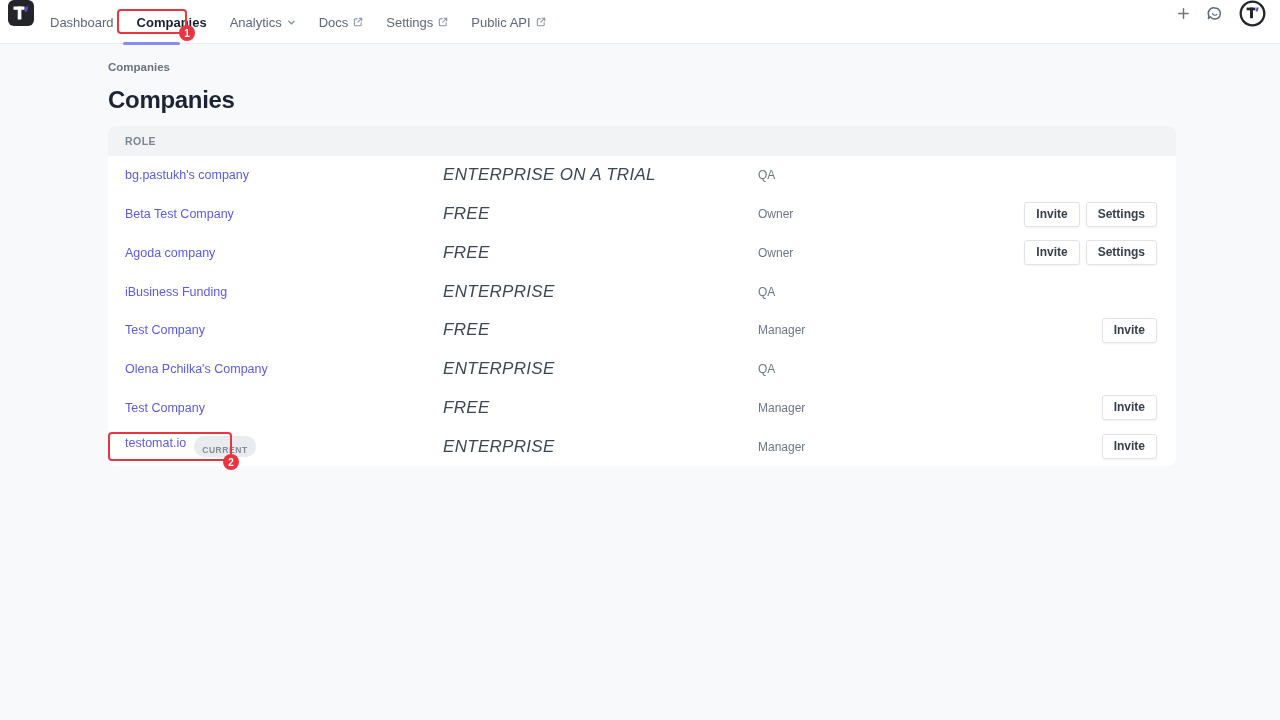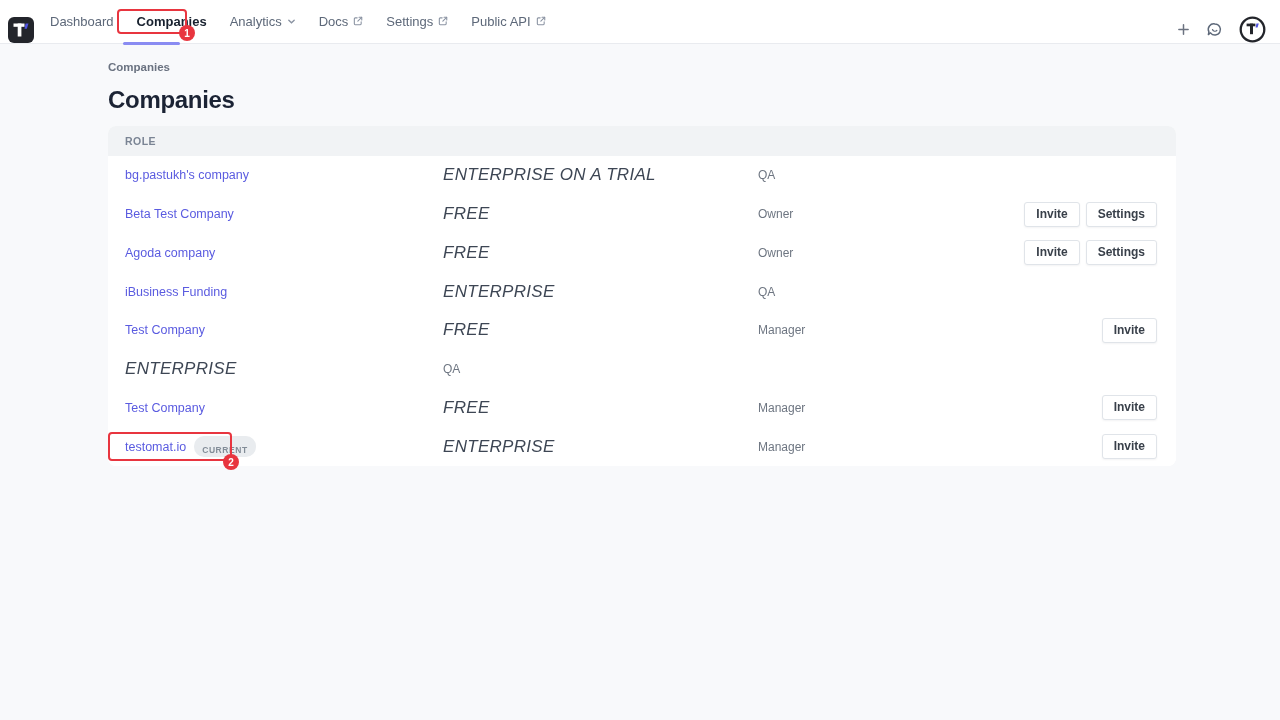--- a/index.html
+++ b/index.html
@@ -11,22 +11,22 @@
     overflow: hidden;
     color: #1f2937;
   }
 
   
   .topnav {
     height: 44px;
     background: #ffffff;
     border-bottom: 1px solid #e9ebef;
     display: flex;
-    align-items: flex-end;
-    padding: 12px 10px 0 8px;
+    align-items: flex-start;
+    padding: 0 10px 0 8px;
     position: relative;
     z-index: 2;
   }
   .logo { width: 26px; height: 26px; margin: 0 16px 0 0; flex: 0 0 auto; cursor: pointer; }
   .nav-item {
     display: inline-flex;
     align-items: center;
     gap: 5px;
     margin-right: 23px;
     font-size: 13px;
@@ -87,21 +87,21 @@
     color: #7a8494;
   }
   .trow {
     height: 38.75px;
     display: grid;
     grid-template-columns: 318px 315px 1fr auto;
     align-items: center;
     padding: 0 19px 0 17px;
     background: #ffffff;
   }
-  .name-cell { display: flex; align-items: center; }
+  .name-cell { display: flex; }
   .company-link {
     color: #5a5be0;
     font-size: 12.5px;
     font-weight: 500;
     text-decoration: none;
     cursor: pointer;
   }
   .current-badge {
     margin-left: 8px;
     background: #e9ecef;
@@ -300,20 +300,23 @@
           <a class="company-link">Test Company</a>
         </span>
       <span class="sub-cell">FREE</span>
       <span class="role-cell">Manager</span>
       <span class="actions-cell">
         <button class="btn">Invite</button>
       </span>
     </div>
 
     <div class="trow">
+      <span class="name-cell">
+          <a class="company-link">Olena Pchilka's Company</a>
+        </span>
       <span class="sub-cell">ENTERPRISE</span>
       <span class="role-cell">QA</span>
       <span class="actions-cell"></span>
     </div>
 
     <div class="trow">
       <span class="name-cell">
           <a class="company-link">Test Company</a>
         </span>
       <span class="sub-cell">FREE</span>

